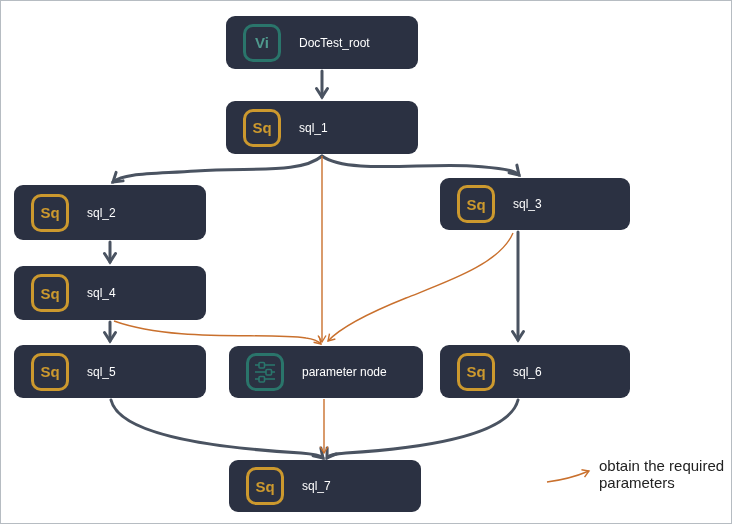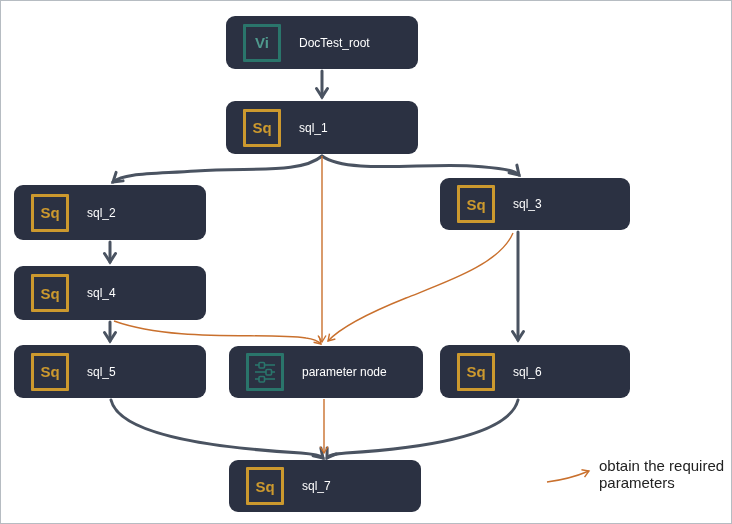--- a/index.html
+++ b/index.html
@@ -28,21 +28,21 @@
     background:var(--node-bg,#2b3142);
     border-radius:9px;
     display:flex;align-items:center;
     box-sizing:border-box;
     padding-left:17px;
     cursor:pointer;
   }
   .icon{
     width:38px;height:38px;
     box-sizing:border-box;
-    border-radius:1px;
+    border-radius:10px;
     display:flex;align-items:center;justify-content:center;
     font-weight:bold;font-size:15px;
     flex:0 0 auto;
   }
   .icon.sq{border:3px solid var(--sq-gold,#cc992e);color:var(--sq-gold,#cc992e);}
   .icon.vi{border:3px solid var(--teal,#2a756b);color:var(--teal-text,#4f9a8e);}
   .icon.param{border:3px solid var(--teal,#2a756b);color:var(--teal,#2a756b);}
   .icon.param svg{display:block;}
   .icon.param line{stroke:var(--teal,#2a756b);stroke-width:1.6;}
   .icon.param rect{fill:var(--node-bg,#2b3142);stroke:var(--teal,#2a756b);stroke-width:1.6;}

